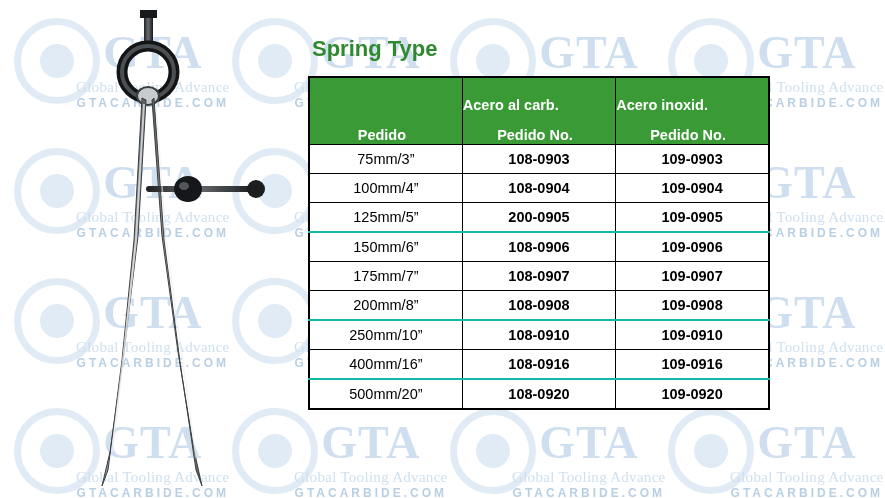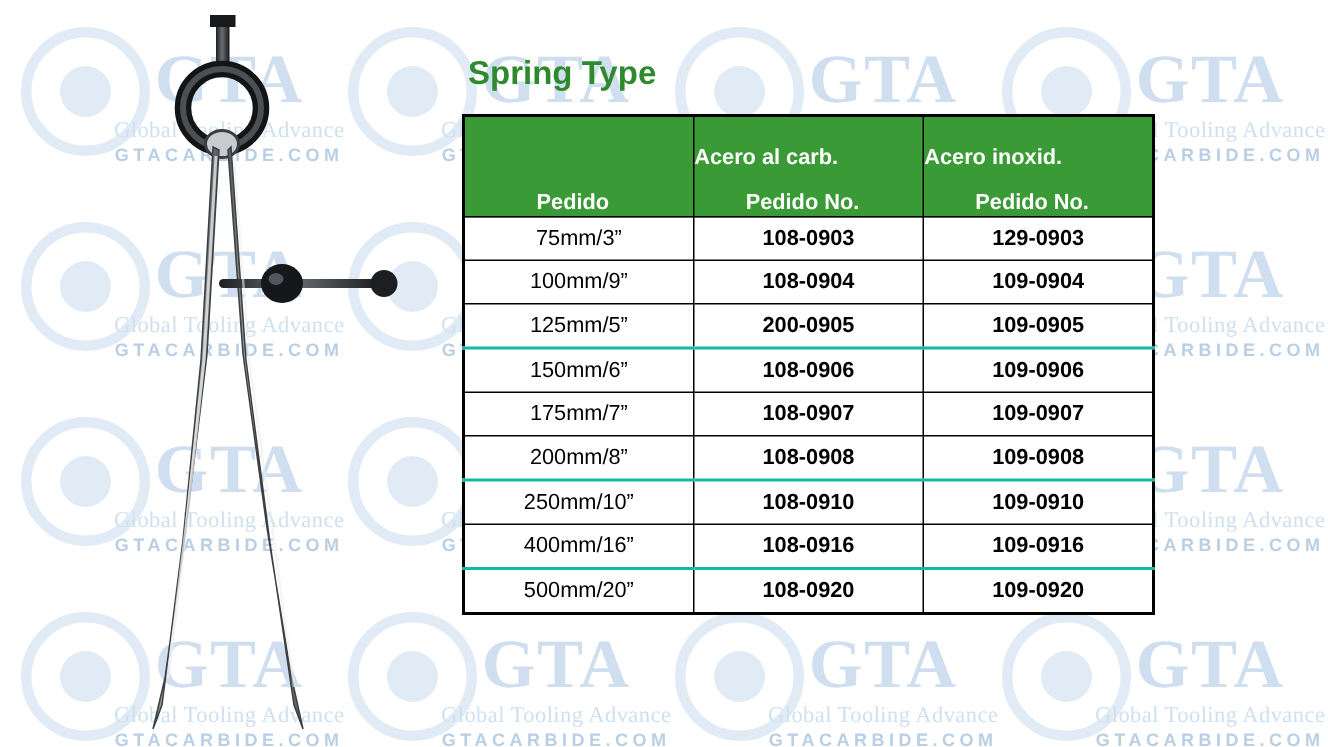--- a/index.html
+++ b/index.html
@@ -321,24 +321,24 @@
             <span class="head-top">Acero inoxid.</span>
             <span>Pedido No.</span>
           </span>
         </th>
       </tr>
     </thead>
     <tbody id="catalog-body">
         <tr>
           <td class="size">75mm/3”</td>
           <td class="code">108-0903</td>
-          <td class="code">129-0903</td>
+          <td class="code">109-0903</td>
         </tr>
         <tr>
-          <td class="size">100mm/9”</td>
+          <td class="size">100mm/4”</td>
           <td class="code">108-0904</td>
           <td class="code">109-0904</td>
         </tr>
         <tr class="group-end">
           <td class="size">125mm/5”</td>
           <td class="code">200-0905</td>
           <td class="code">109-0905</td>
         </tr>
         <tr class="group-start">
           <td class="size">150mm/6”</td>

